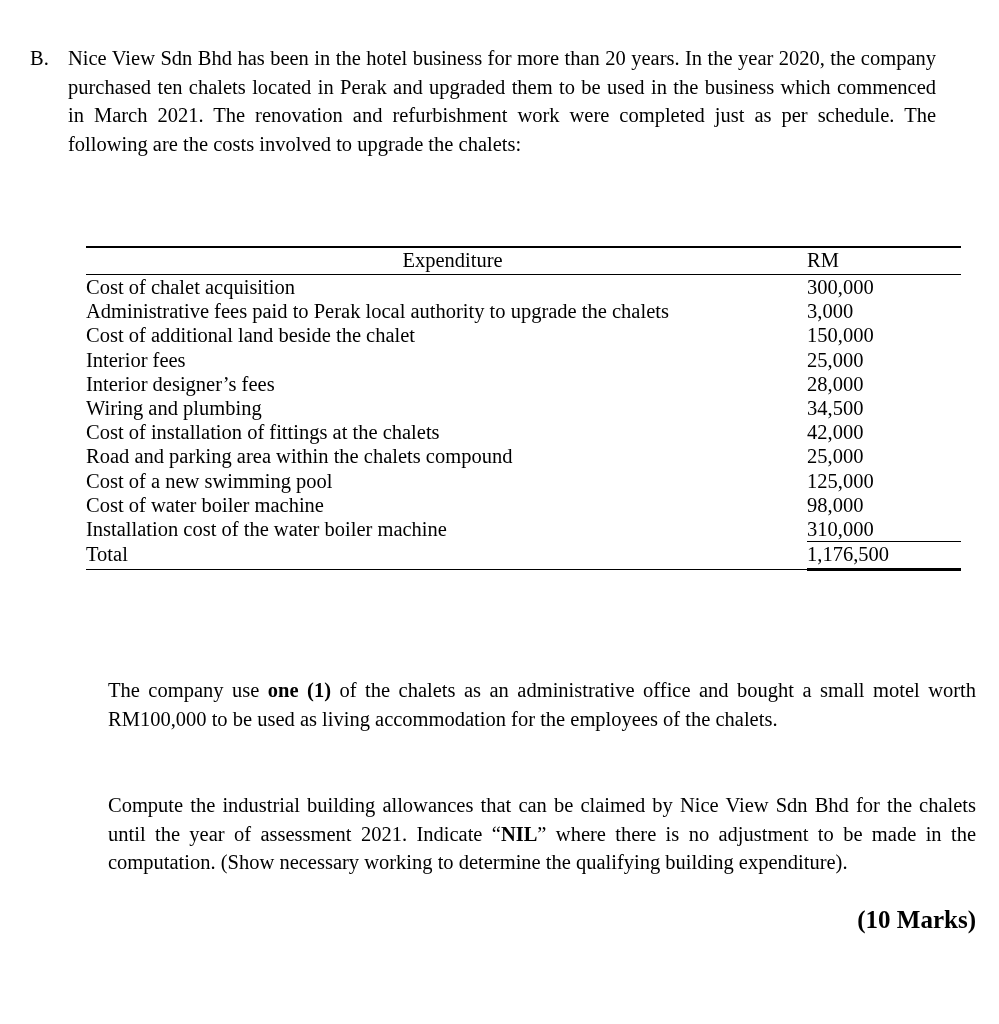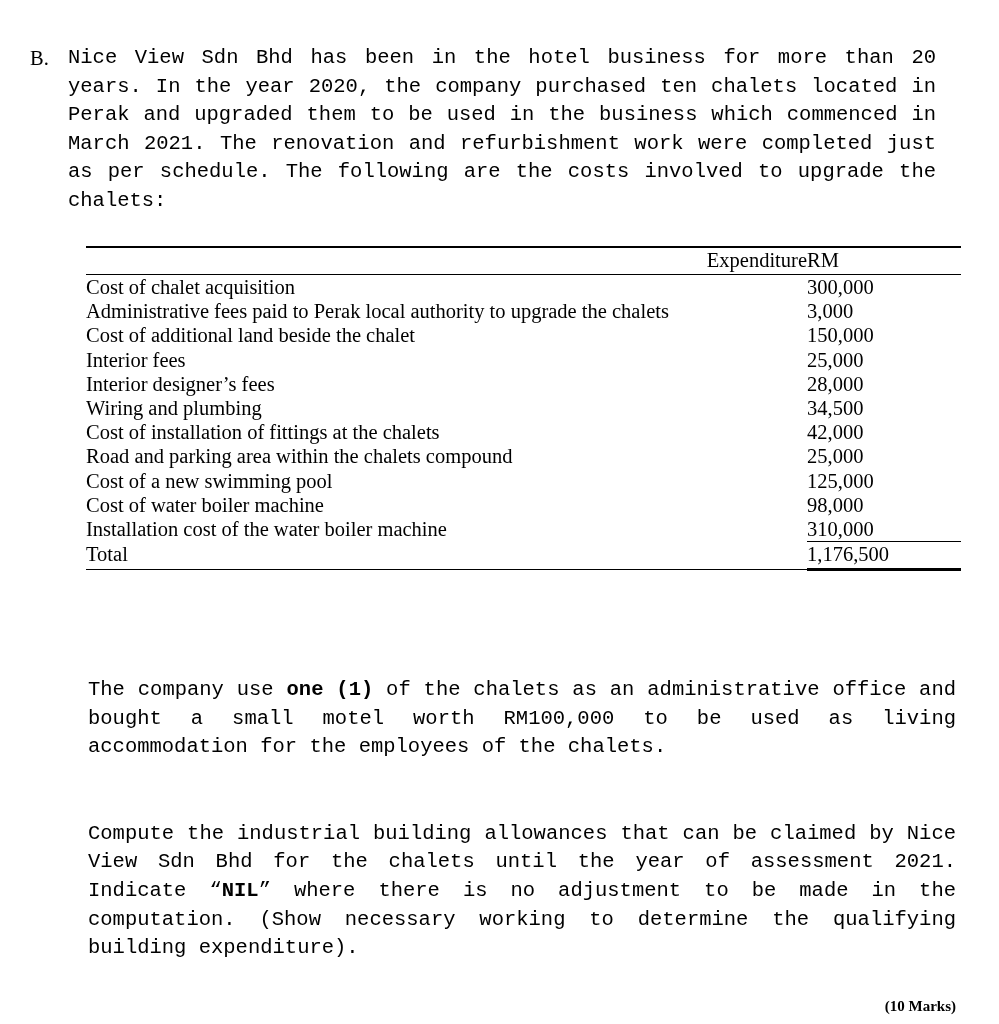--- a/index.html
+++ b/index.html
@@ -45,21 +45,20 @@
     width: 868px;
     flex: none;
   }
   .para {
     font-size: 20.5px;
     line-height: 28.6px;
     text-align: justify;
     text-justify: inter-word;
     margin: 0;
     hyphens: none;
-    font-family: Liberation Mono, monospace;
   }
 
   
   .table-wrap {
     position: absolute;
     left: 86px;
     top: 246px;
     width: 875px;
   }
   table.costs {
@@ -83,21 +82,21 @@
     font-size: 0;
     line-height: 0;
   }
   .head-row th {
     font-weight: bold;
     border-bottom: 1.4px solid #000;
     padding-top: 1px;
     padding-bottom: 2px;
     height: 26px;
   }
-  .head-row th.col-desc { text-align: right; padding-left: 12px; }
+  .head-row th.col-desc { text-align: center; padding-left: 12px; }
   .head-row th.col-amt  { padding-right: 4px; }
 
   .data-row td { height: 24.2px; }
 
   
   .data-row.subtotal-line td.col-amt {
     border-bottom: 1.2px solid #000;
   }
 
   .total-row td {
@@ -111,34 +110,34 @@
   .rule-bottom td {
     border-top: 1.4px solid #000;
     height: 0;
     font-size: 0;
     line-height: 0;
   }
 
   
   .lower {
     position: absolute;
-    left: 88px;
+    left: 108px;
     top: 676px;
     width: 868px;
   }
   .lower .para { margin: 0; }
   .spacer-lg { height: 29px; }
   .req-head {
     font-size: 20.5px;
     line-height: 28.6px;
     font-weight: bold;
     margin: 0;
   }
   .marks {
-    font-size: 15px;
+    font-size: 25px;
     line-height: 28.6px;
     font-weight: bold;
     text-align: right;
     margin: 0;
   }
   b, strong { font-weight: bold; }
 </style>
 </head>
 <body>
 

